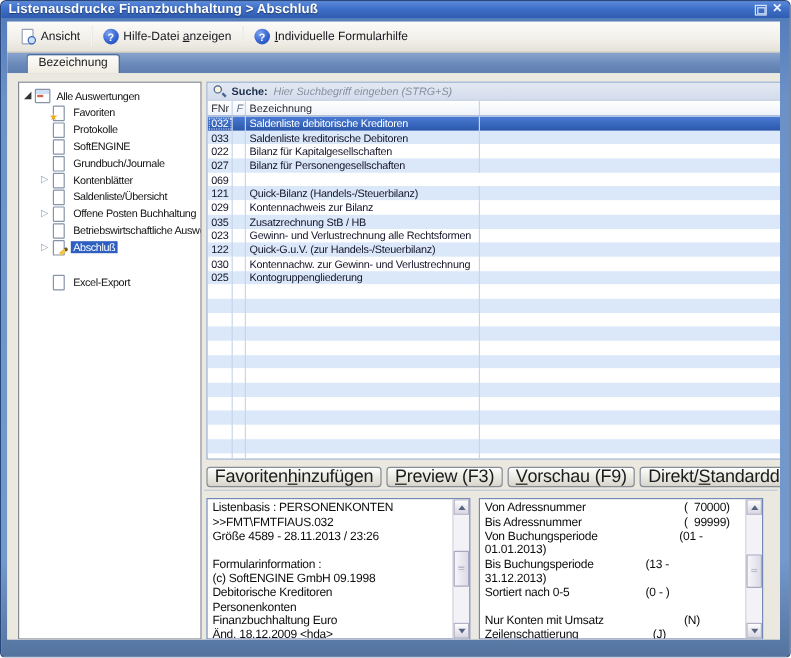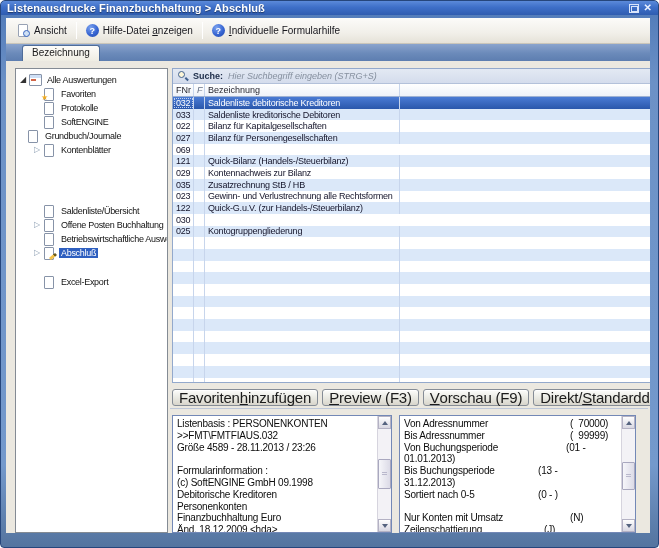--- a/index.html
+++ b/index.html
@@ -194,31 +194,31 @@
           <div class="titem" style="padding-left: 16px;">
             <span class="expander"></span>
             <span class="ticon ticon-document"></span>
             <span class="tlabel">Protokolle</span>
           </div>
           <div class="titem" style="padding-left: 16px;">
             <span class="expander"></span>
             <span class="ticon ticon-document"></span>
             <span class="tlabel">SoftENGINE</span>
           </div>
-          <div class="titem" style="padding-left: 0;">
+          <div class="titem" style="padding-left: 16px;">
             <span class="expander"></span>
             <span class="ticon ticon-document"></span>
             <span class="tlabel">Grundbuch/Journale</span>
           </div>
           <div class="titem" style="padding-left: 16px;">
             <span class="expander exp-closed">▷</span>
             <span class="ticon ticon-document"></span>
             <span class="tlabel">Kontenblätter</span>
           </div>
-          <div class="titem" style="padding-left: 16px; margin-top: 47px;">
+          <div class="titem" style="padding-left: 16px;">
             <span class="expander"></span>
             <span class="ticon ticon-document"></span>
             <span class="tlabel">Saldenliste/Übersicht</span>
           </div>
           <div class="titem" style="padding-left: 16px;">
             <span class="expander exp-closed">▷</span>
             <span class="ticon ticon-document"></span>
             <span class="tlabel">Offene Posten Buchhaltung</span>
           </div>
           <div class="titem" style="padding-left: 16px;">
@@ -310,20 +310,21 @@
               </div>
               <div class="trow stripe">
                 <span class="cell c-fnr">122</span>
                 <span class="cell c-f"></span>
                 <span class="cell c-bez">Quick-G.u.V. (zur Handels-/Steuerbilanz)</span>
                 <span class="cell c-rest"></span>
               </div>
               <div class="trow">
                 <span class="cell c-fnr">030</span>
                 <span class="cell c-f"></span>
+                <span class="cell c-bez">Kontennachw. zur Gewinn- und Verlustrechnung</span>
                 <span class="cell c-rest"></span>
               </div>
               <div class="trow stripe">
                 <span class="cell c-fnr">025</span>
                 <span class="cell c-f"></span>
                 <span class="cell c-bez">Kontogruppengliederung</span>
                 <span class="cell c-rest"></span>
               </div>
               <div class="trow">
                 <span class="cell c-fnr"></span>

